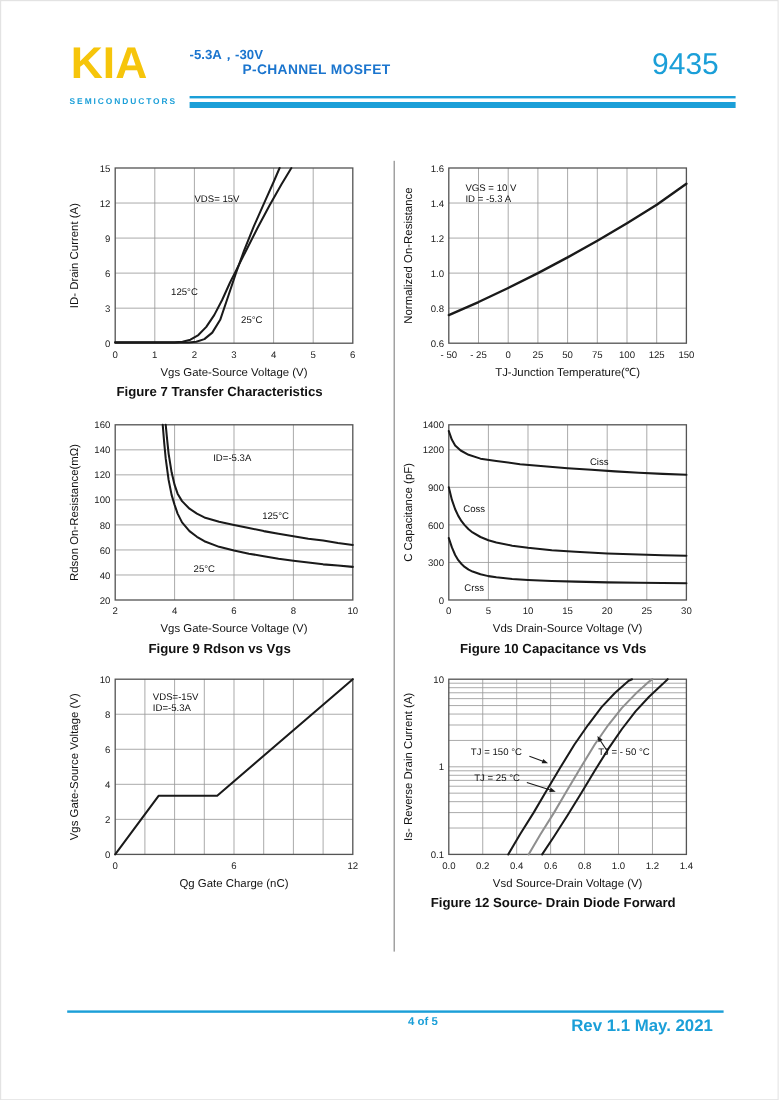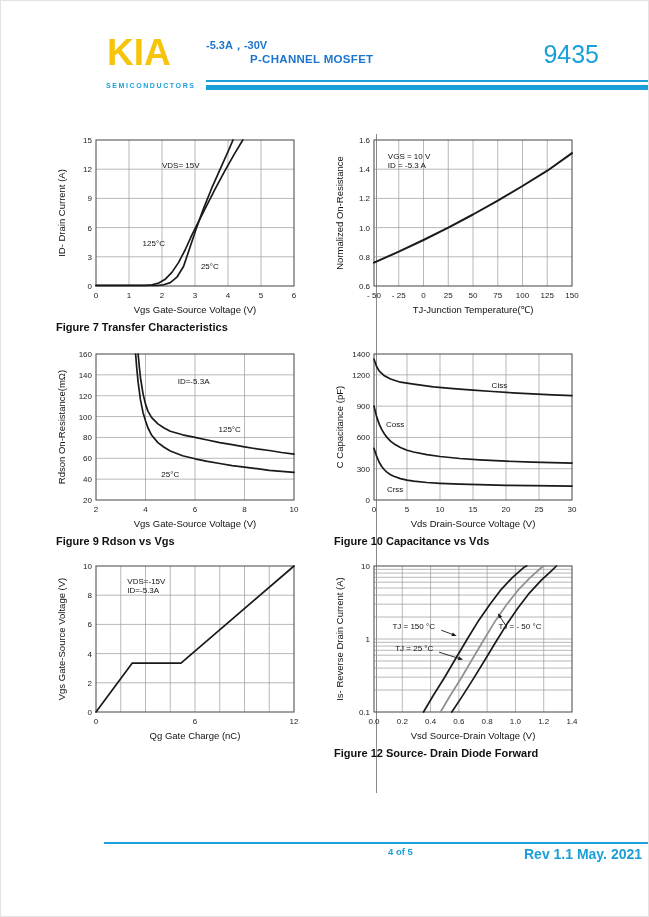--- a/index.html
+++ b/index.html
@@ -1,33 +1,33 @@
 <!DOCTYPE html>
 <html style="--cyan: #1B9FD8; --blue: #1B75CE; --yellow: #F6C50B; --grid: #9a9a9a; --axis: #555555;"><head>
 <meta charset="utf-8">
 <style>
   html,body{margin:0;padding:0;background:#fff;font-family:"Liberation Sans",sans-serif;}
   .page{position:relative;width:649px;height:917px;background:#fff;border:1px solid #e3e3e3;box-sizing:border-box;overflow:hidden;}
-  .abs{position:absolute;margin-left:48px;}
+  .abs{position:absolute;}
   
   .logo{left:58px;top:33px;font-size:37px;font-weight:bold;color:var(--yellow,#F6C50B);line-height:1;}
   .logo-sub{left:57px;top:81px;font-size:7px;font-weight:bold;color:var(--cyan,#1B9FD8);letter-spacing:1.6px;}
   .rating{left:157px;top:37px;font-size:11px;font-weight:bold;color:var(--blue,#1B75CE);}
   .devtype{left:157px;top:52px;font-size:11.5px;font-weight:bold;color:var(--blue,#1B75CE);letter-spacing:.3px;padding-left:44px;}
   .part{right:49px;top:41px;font-size:25px;color:var(--cyan,#1B9FD8);line-height:1;text-align:center;}
   .rule-thin{left:157px;top:79px;width:455px;height:1.5px;background:var(--cyan,#1B9FD8);}
   .rule-thick{left:157px;top:84px;width:455px;height:5px;background:var(--cyan,#1B9FD8);}
   
   .divider-v{left:327px;top:133px;width:1px;height:659px;background:#8a8a8a;}
   
   .fig{position:absolute;margin:0;width:254px;}
   .c1{left:55px}.c2{left:333px}
   .r1{top:131px}.r2{top:345px}.r3{top:557px}
   .fig svg{display:block;}
-  .fig figcaption{margin-top:1px;font-weight:bold;font-size:11px;color:#111;white-space:nowrap;}
+  .fig figcaption{margin-top:1px;font-weight:bold;font-size:11px;text-align:center;color:#111;white-space:nowrap;}
   svg text{font-family:"Liberation Sans",sans-serif;}
   .tick{font-size:8px;fill:#222;}
   .anno{font-size:8px;fill:#111;}
   .axis{font-size:9.5px;fill:#111;}
   .grid{stroke:var(--grid,#9a9a9a);stroke-width:0.7;}
   .frame{fill:none;stroke:var(--axis,#555);stroke-width:1.1;}
   
   .footer-rule{left:55px;top:841px;width:547px;height:2px;background:var(--cyan,#1B9FD8);}
   .page-info{left:0;top:845px;width:649px;text-align:center;font-size:9.5px;font-weight:bold;color:var(--cyan,#1B9FD8);padding-left:27px;}
   .revision{left:475px;top:845px;font-size:14px;font-weight:bold;color:var(--cyan,#1B9FD8);}

